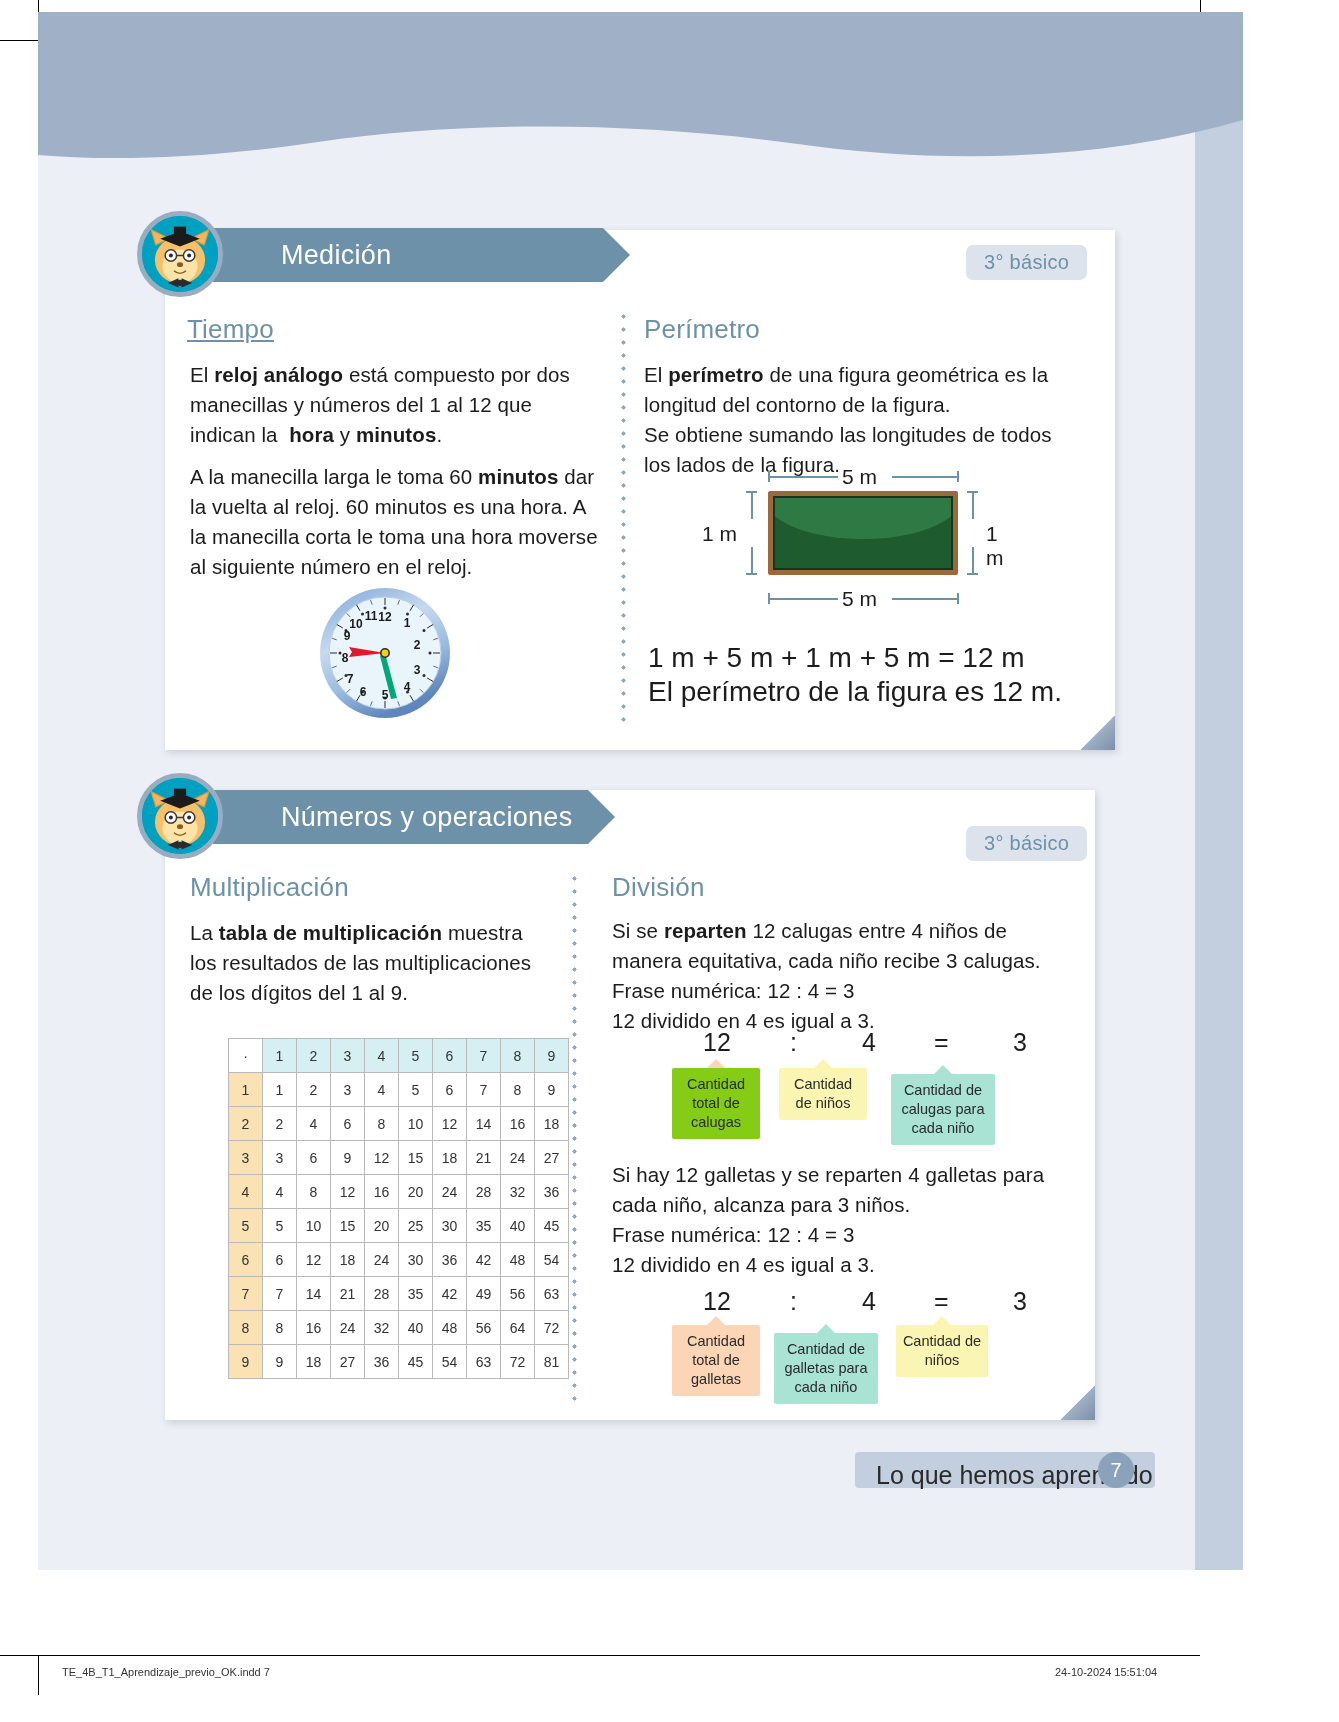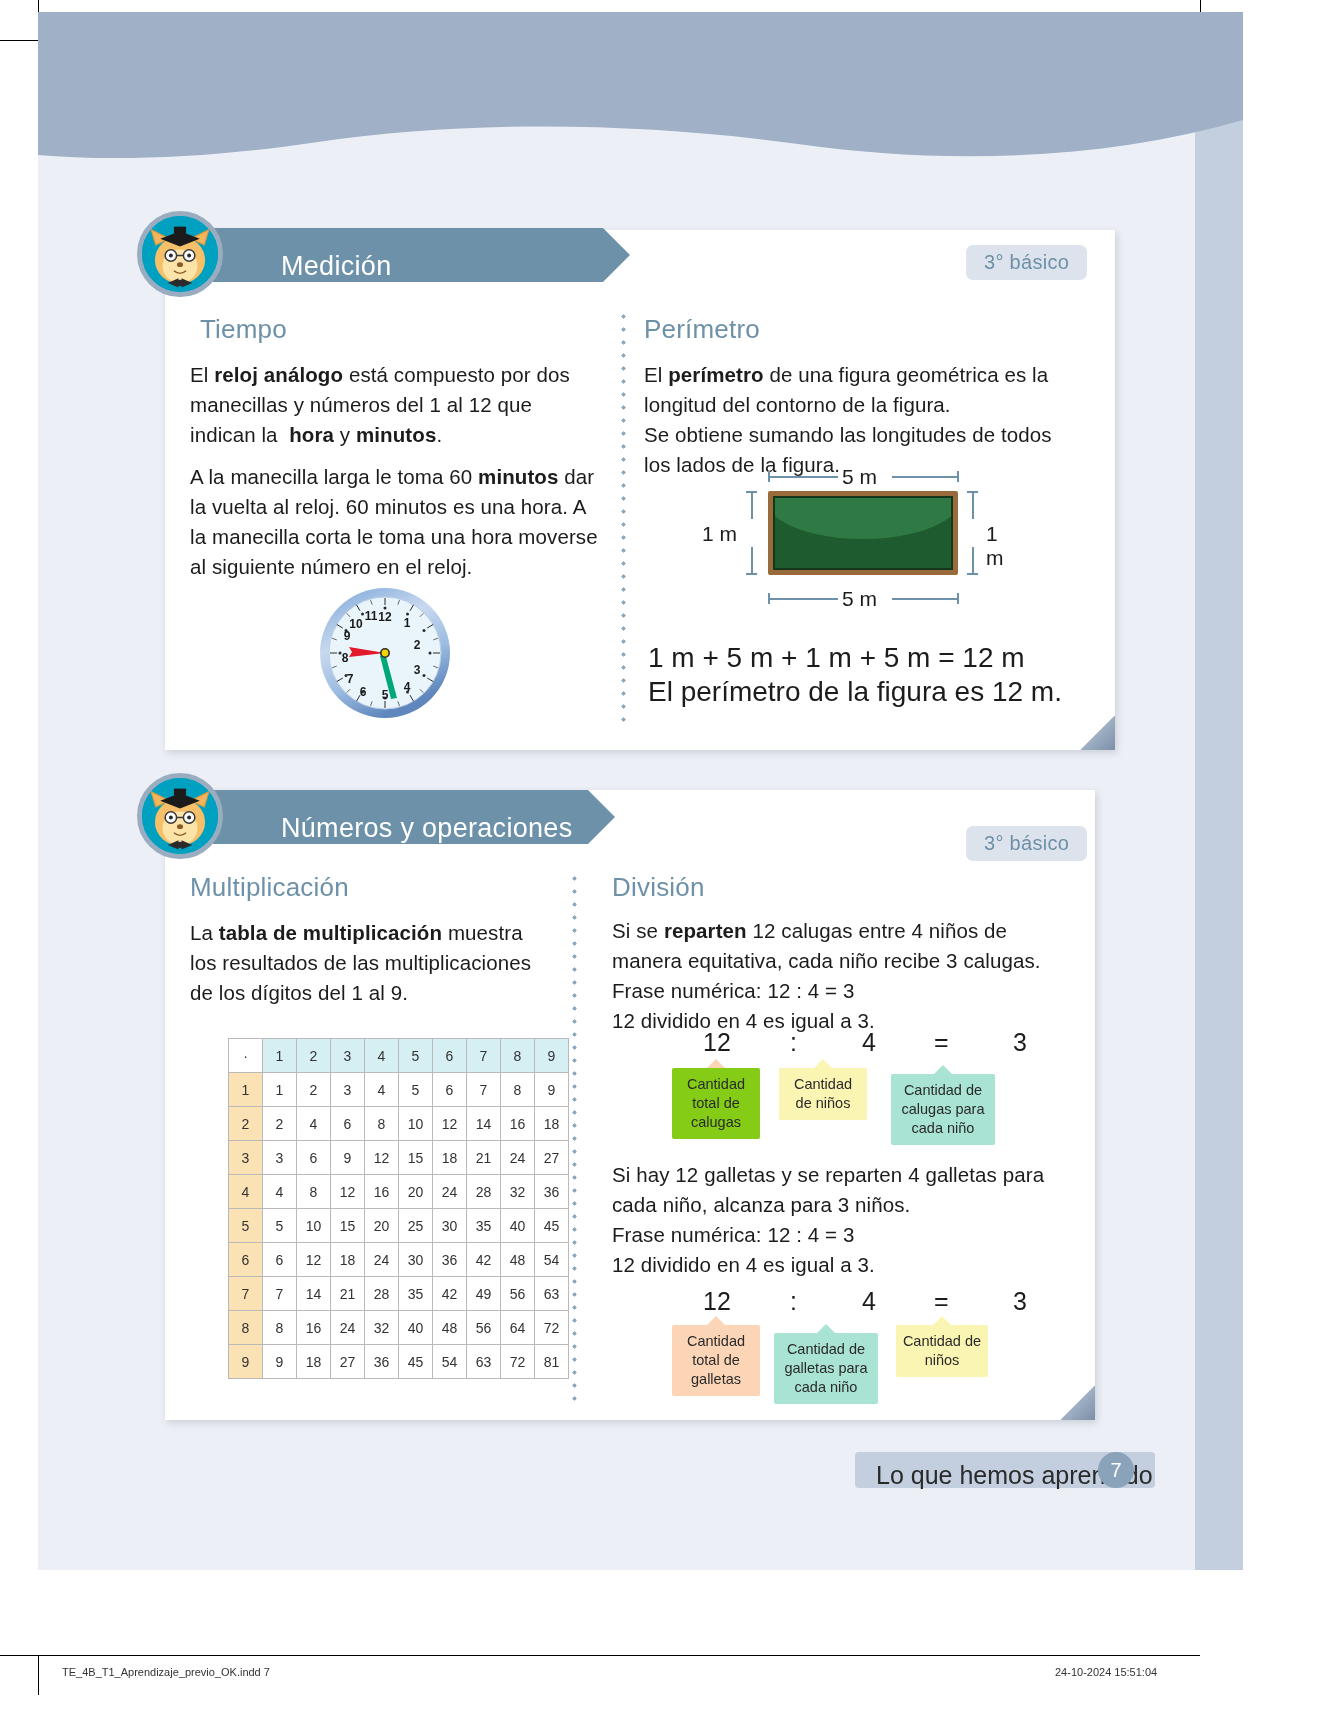--- a/index.html
+++ b/index.html
@@ -36,21 +36,21 @@
     box-shadow: 2px 3px 7px rgba(60,70,90,.18);
   }
   .card-corner {
     position:absolute; right:0; bottom:0; width:34px; height:34px;
     background: linear-gradient(135deg, #ffffff 0%, #ffffff 48%, #9fb0c4 50%, #7b8fa8 100%);
   }
 
   
   .banner {
     position:absolute; height:54px; background:#6d91a8;
-    display:flex; align-items:flex-end; padding-left:68px;
+    display:flex; align-items:center; padding-left:68px;
     color:#ffffff; font-size:27px; letter-spacing:.3px;
   }
   .banner::after {
     content:""; position:absolute; right:-27px; top:0;
     border-top:27px solid transparent; border-bottom:27px solid transparent;
     border-left:27px solid #6d91a8;
   }
   .banner-text { position:relative; z-index:2; }
 
   
@@ -196,21 +196,21 @@
   </div>
 
   <div class="banner" style="left:213px; top:228px; width:390px;">
     <span class="banner-text">Medición</span>
   </div>
 
   <div class="grade-badge" style="left:966px; top:245px;">3° básico</div>
 
   <div class="vdots" style="left:621px; top:310px; height:420px;"></div>
 
-  <div class="sec-title" style="left:200px; top:314px;">Tiempo</div>
+  <div class="sec-title" style="left:187px; top:314px;text-decoration:underline;">Tiempo</div>
 
   <div class="para" style="left:190px; top:360px; width:410px;">
     El <b>reloj análogo</b> está compuesto por dos manecillas y números del 1 al 12 que indican la &nbsp;<b>hora</b> y <b>minutos</b>.
   </div>
   <div class="para" style="left:190px; top:462px; width:415px;">
     A la manecilla larga le toma 60 <b>minutos</b> dar la vuelta al reloj. 60 minutos es una hora. A la manecilla corta le toma una hora moverse al siguiente número en el reloj.
   </div>
 
   <div class="clock" style="left:318px; top:586px;">
     <svg width="134" height="134" viewBox="0 0 134 134">

